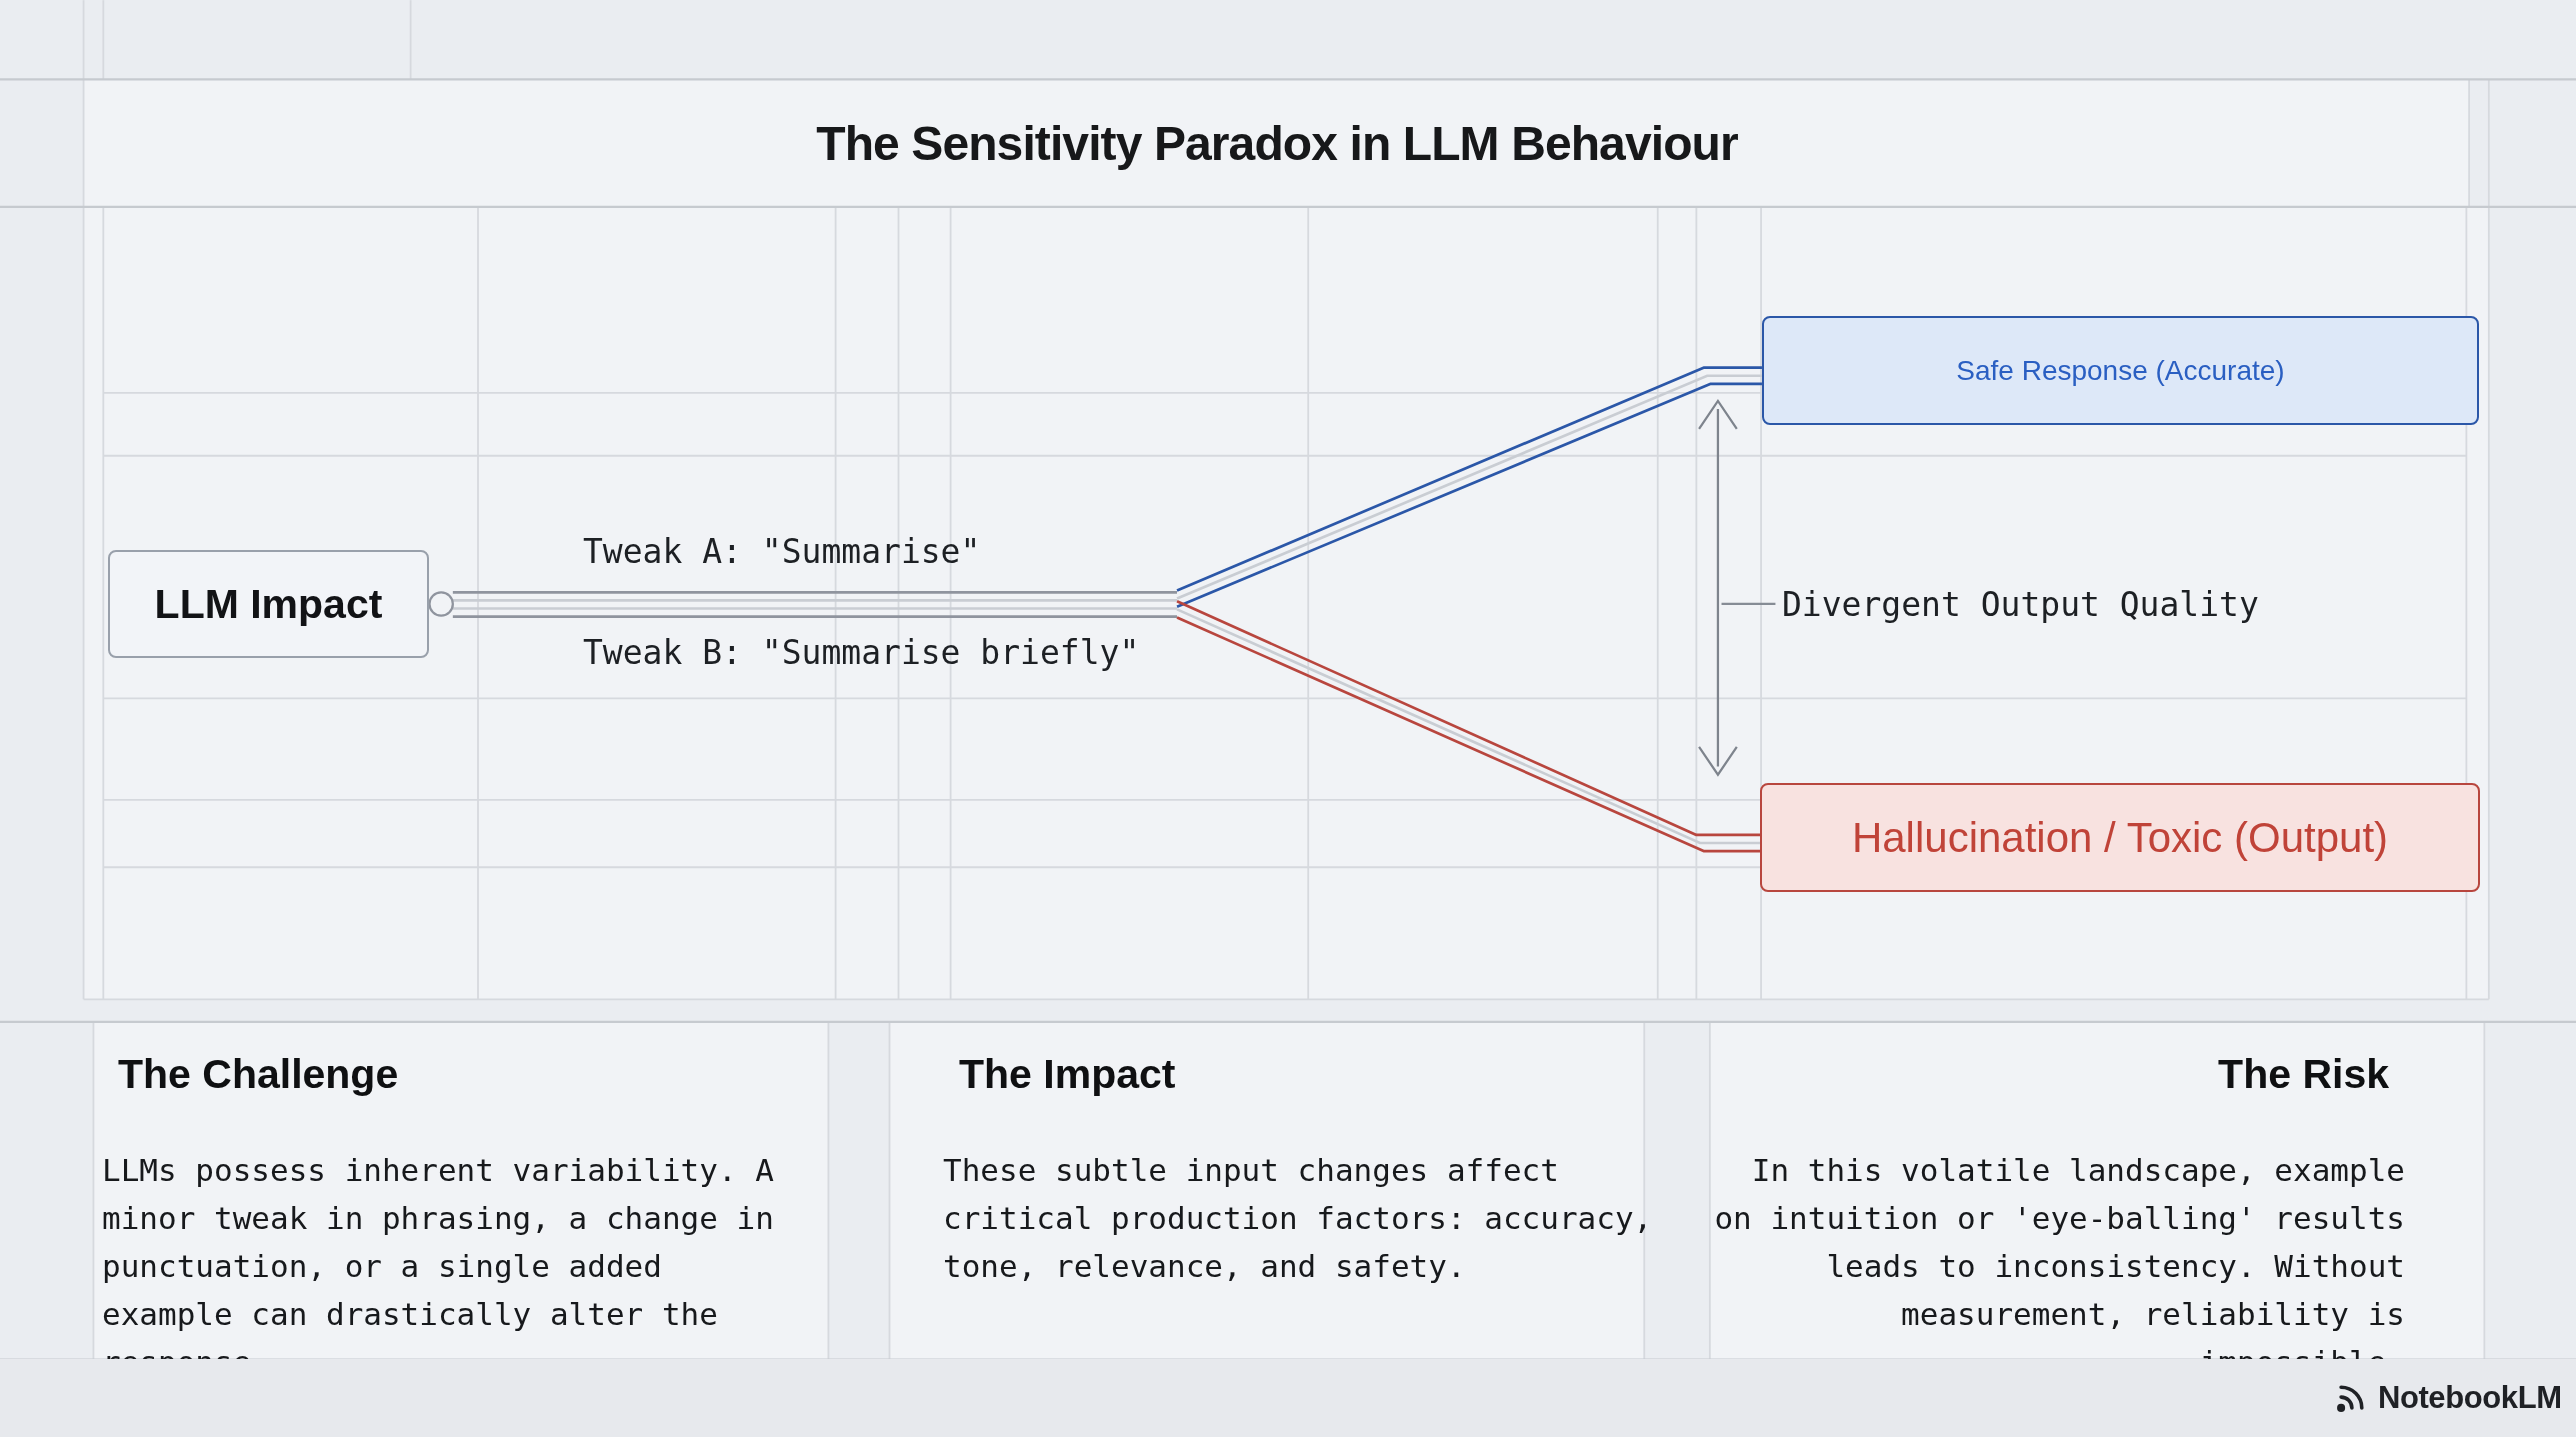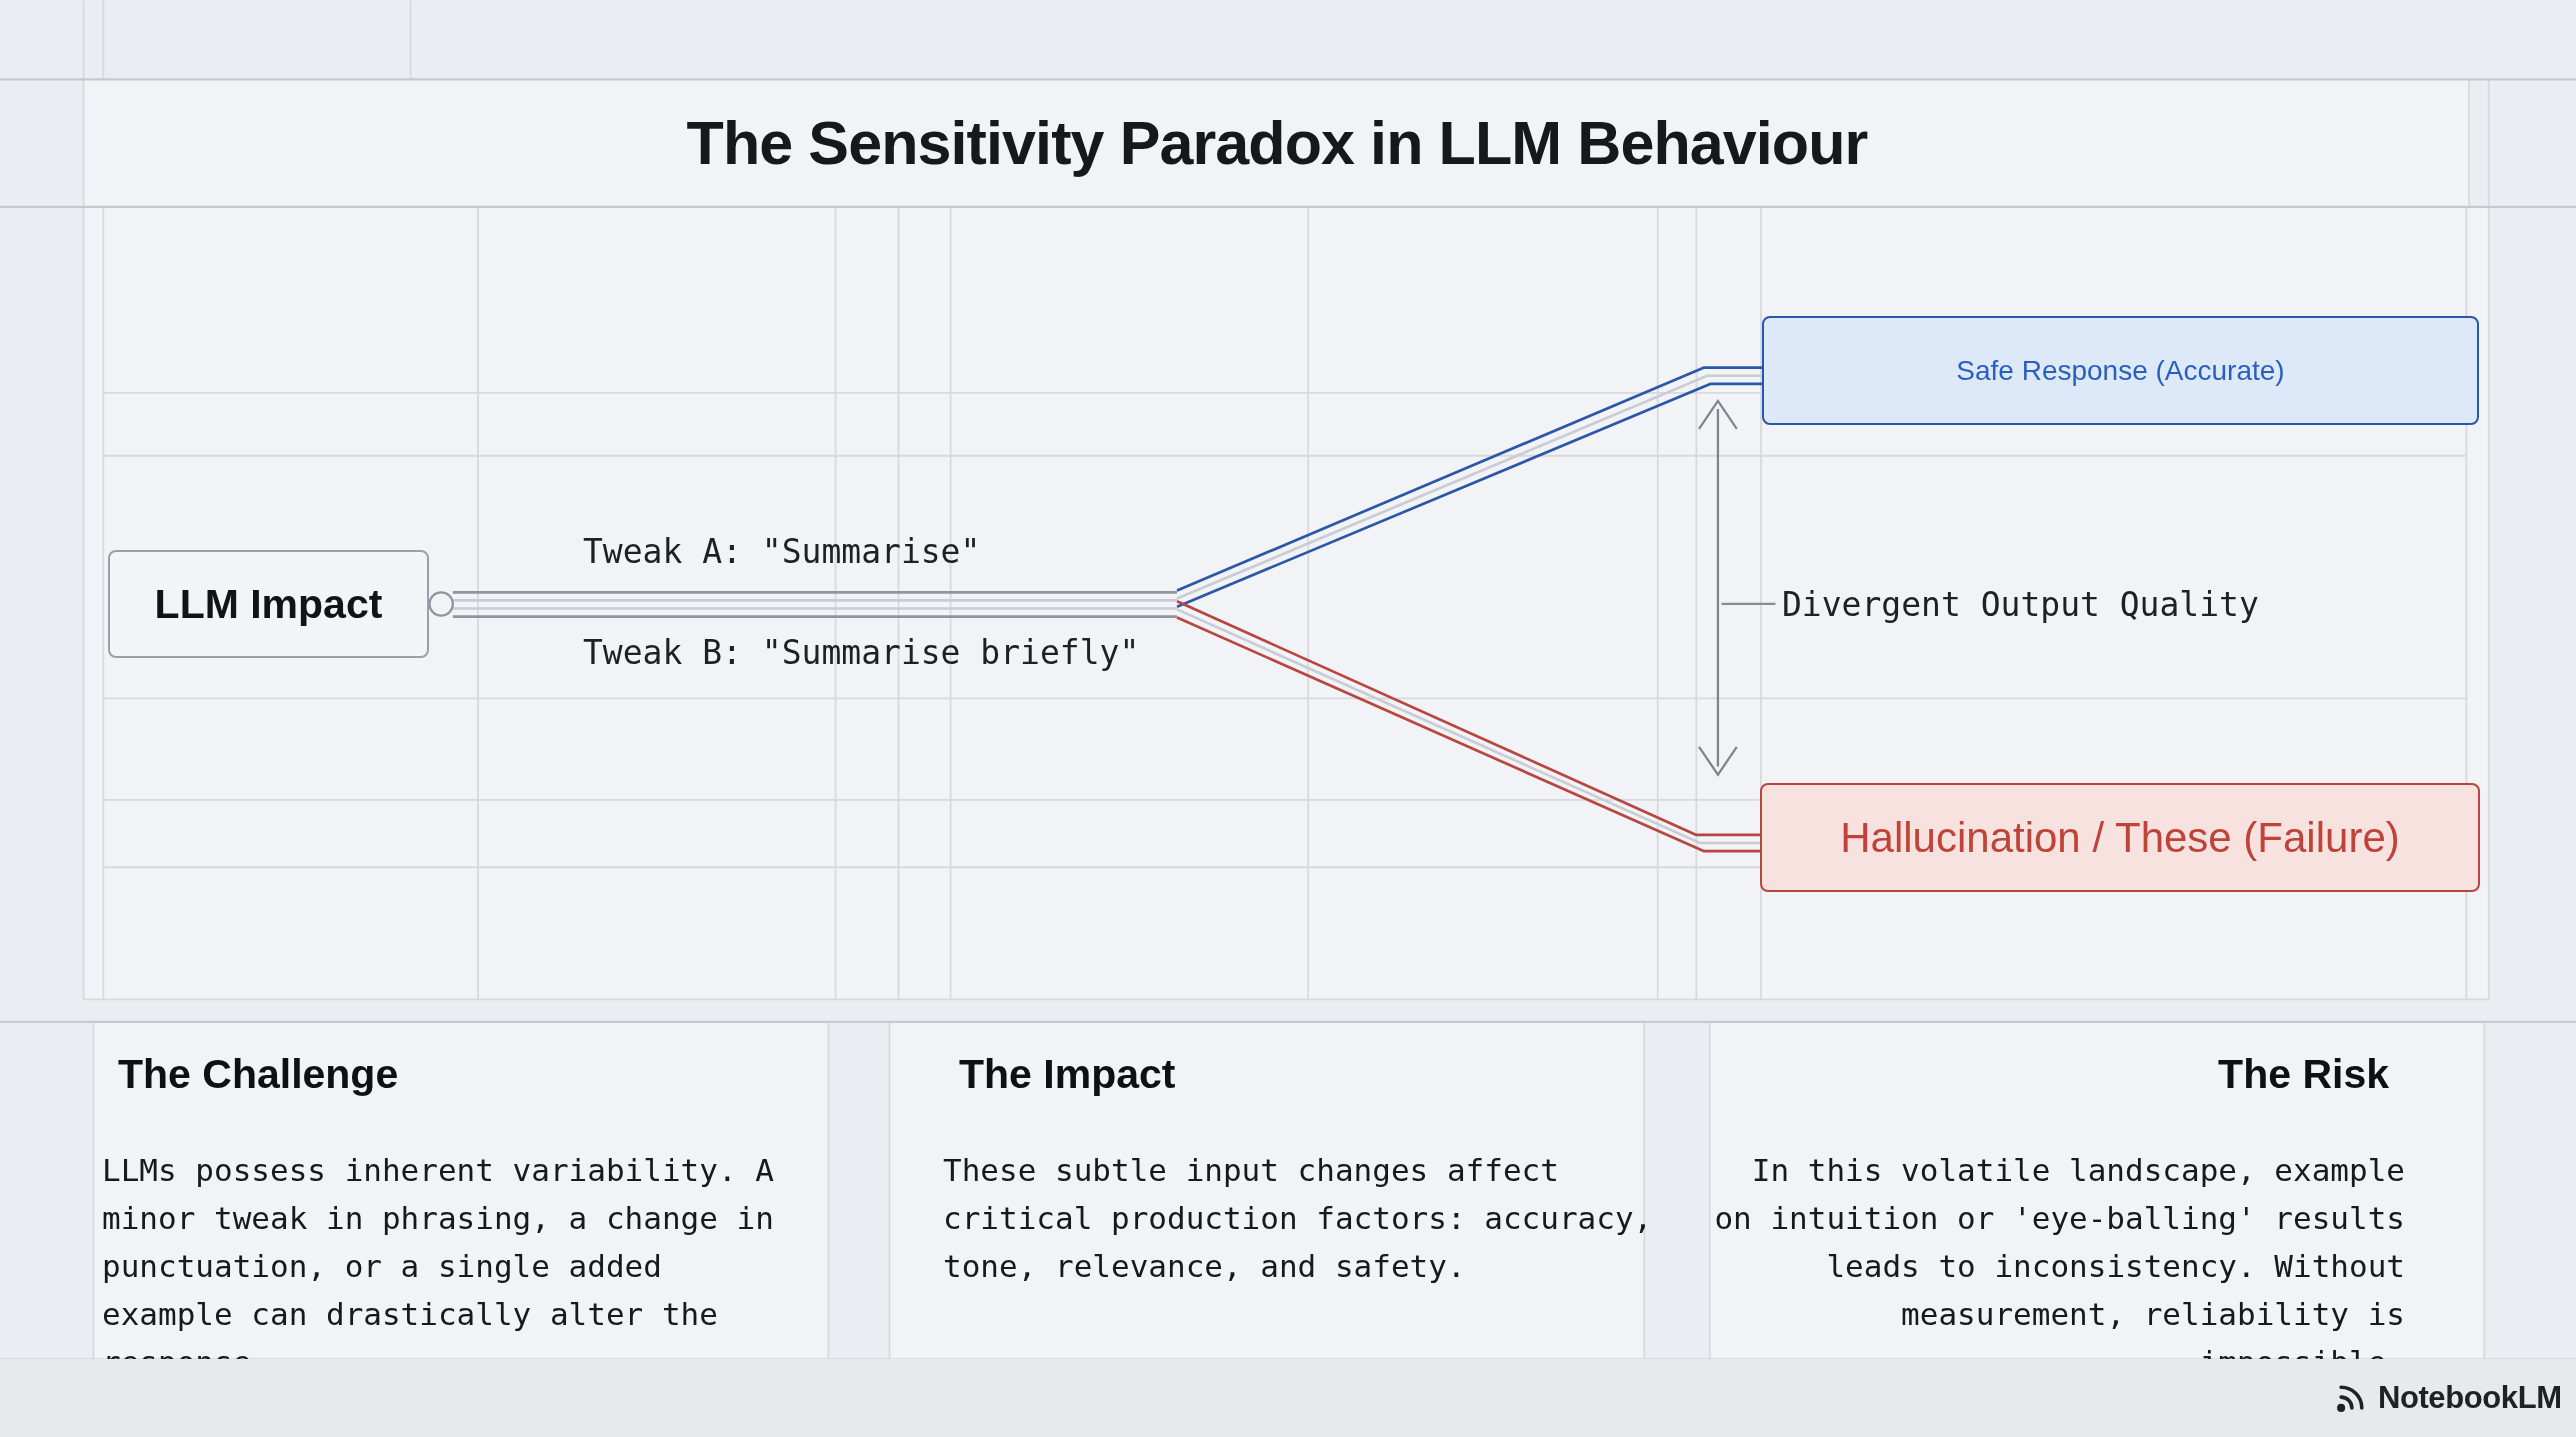--- a/index.html
+++ b/index.html
@@ -18,21 +18,21 @@
   .wred{stroke:var(--fail_border,#b8463e);stroke-width:3;fill:none;stroke-linejoin:round;}
   .warrow{stroke:#7e848d;stroke-width:2.5;fill:none;}
   .wtick{stroke:#868c95;stroke-width:2.5;}
   .node-circle{fill:#f1f3f6;stroke:#8f949e;stroke-width:2.5;}
 
   .title-band{
     position:absolute;left:84px;top:79px;width:2386px;height:128px;z-index:3;
     display:flex;align-items:center;justify-content:center;
   }
   .title-band h1{
-    margin:12px;font-size:61px;font-weight:bold;color:#17181a;letter-spacing:-0.9px;
+    margin:12px;font-size:48px;font-weight:bold;color:#17181a;letter-spacing:-0.9px;
   }
   .box{
     position:absolute;z-index:3;display:flex;align-items:center;justify-content:center;
     border-radius:8px;box-sizing:border-box;
   }
   .input-box{
     left:108px;top:550px;width:321px;height:108px;
     background:#f2f4f8;border:2.2px solid #99a0ab;
     font-size:41px;font-weight:bold;color:#121316;
   }
@@ -155,21 +155,21 @@
     <span>LLM Impact</span>
   </div>
 
   <div class="mono wire-label tweak-a">Tweak A: "Summarise"</div>
   <div class="mono wire-label tweak-b">Tweak B: "Summarise briefly"</div>
 
   <div class="box safe-box">
     <span>Safe Response (Accurate)</span>
   </div>
   <div class="box fail-box">
-    <span>Hallucination / These (Failure)</span>
+    <span>Hallucination / Toxic (Output)</span>
   </div>
 
   <div class="mono wire-label divergence">Divergent Output Quality</div>
 
   <div class="col col-1">
     <h2>The Challenge</h2>
     <p class="mono">LLMs possess inherent variability. A minor tweak in phrasing, a change in punctuation, or a single added example can drastically alter the response.</p>
   </div>
   <div class="col col-2">
     <h2>The Impact</h2>

